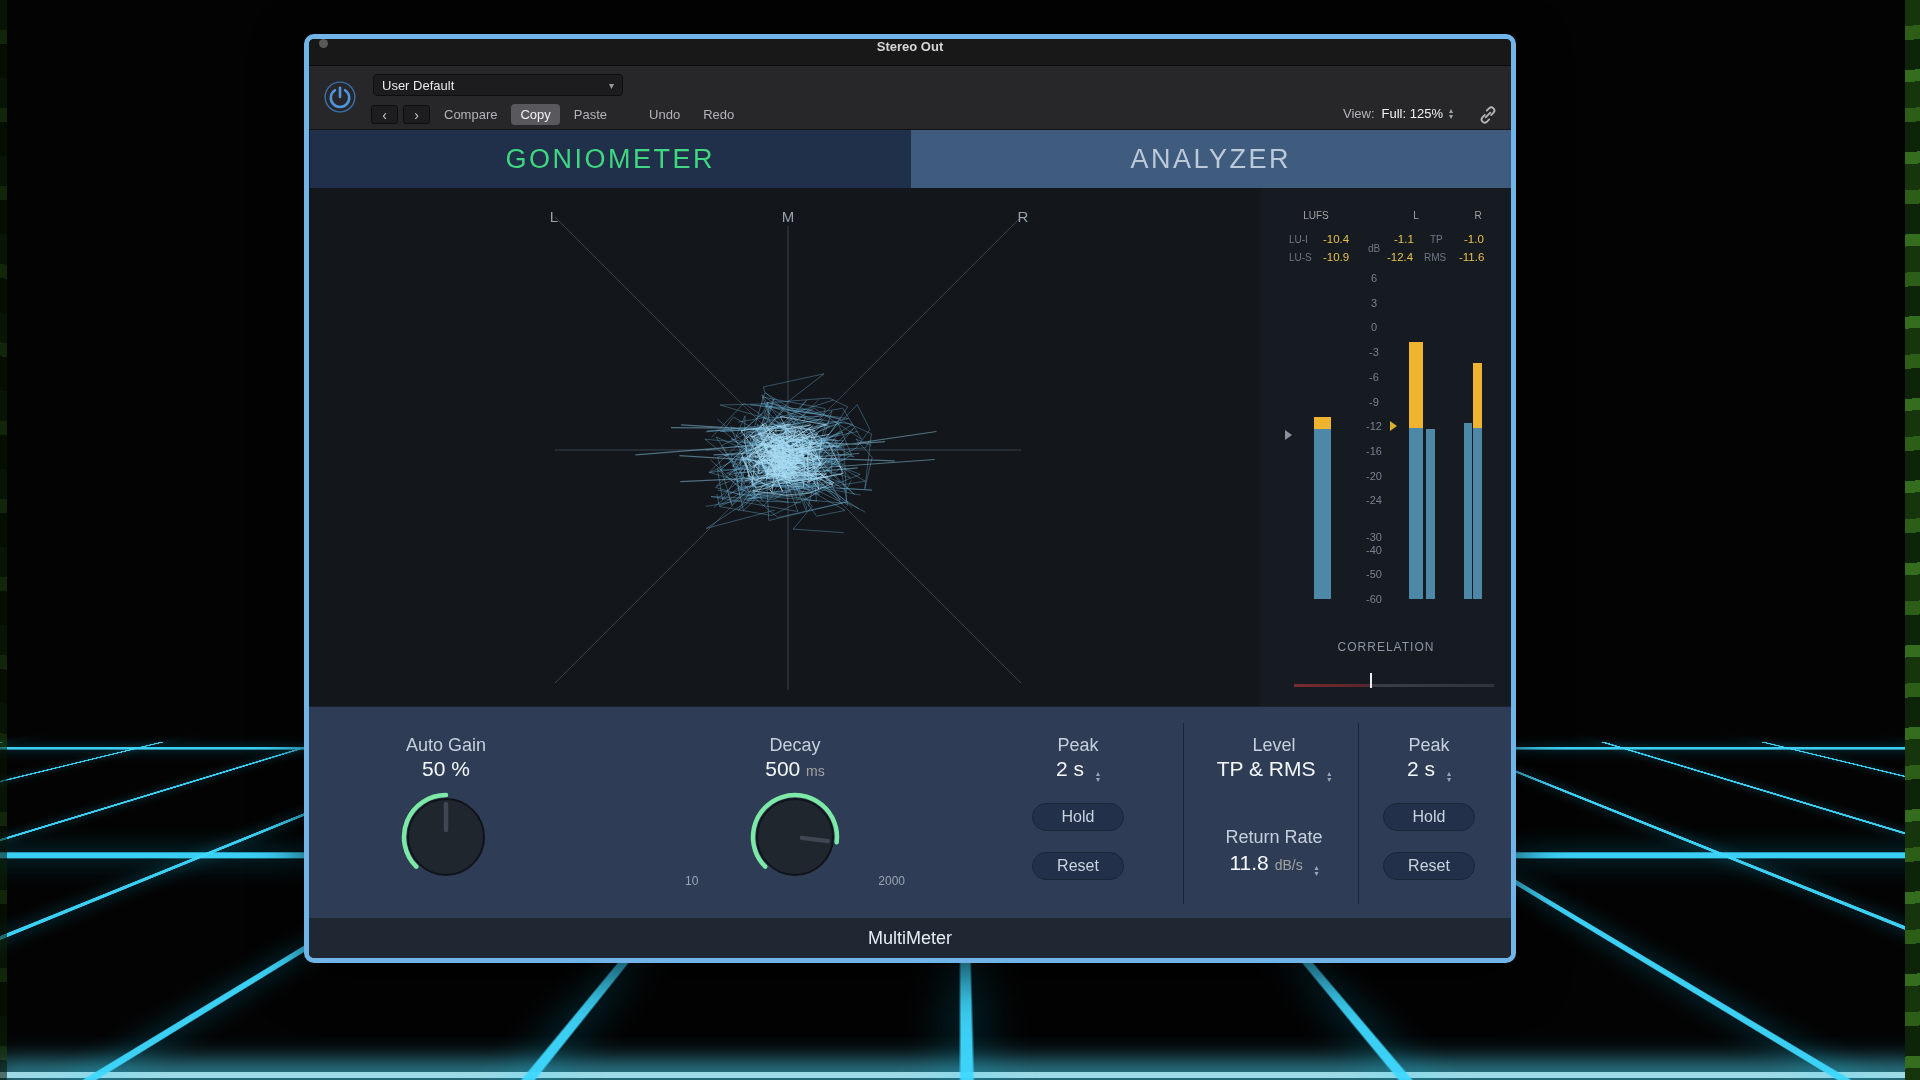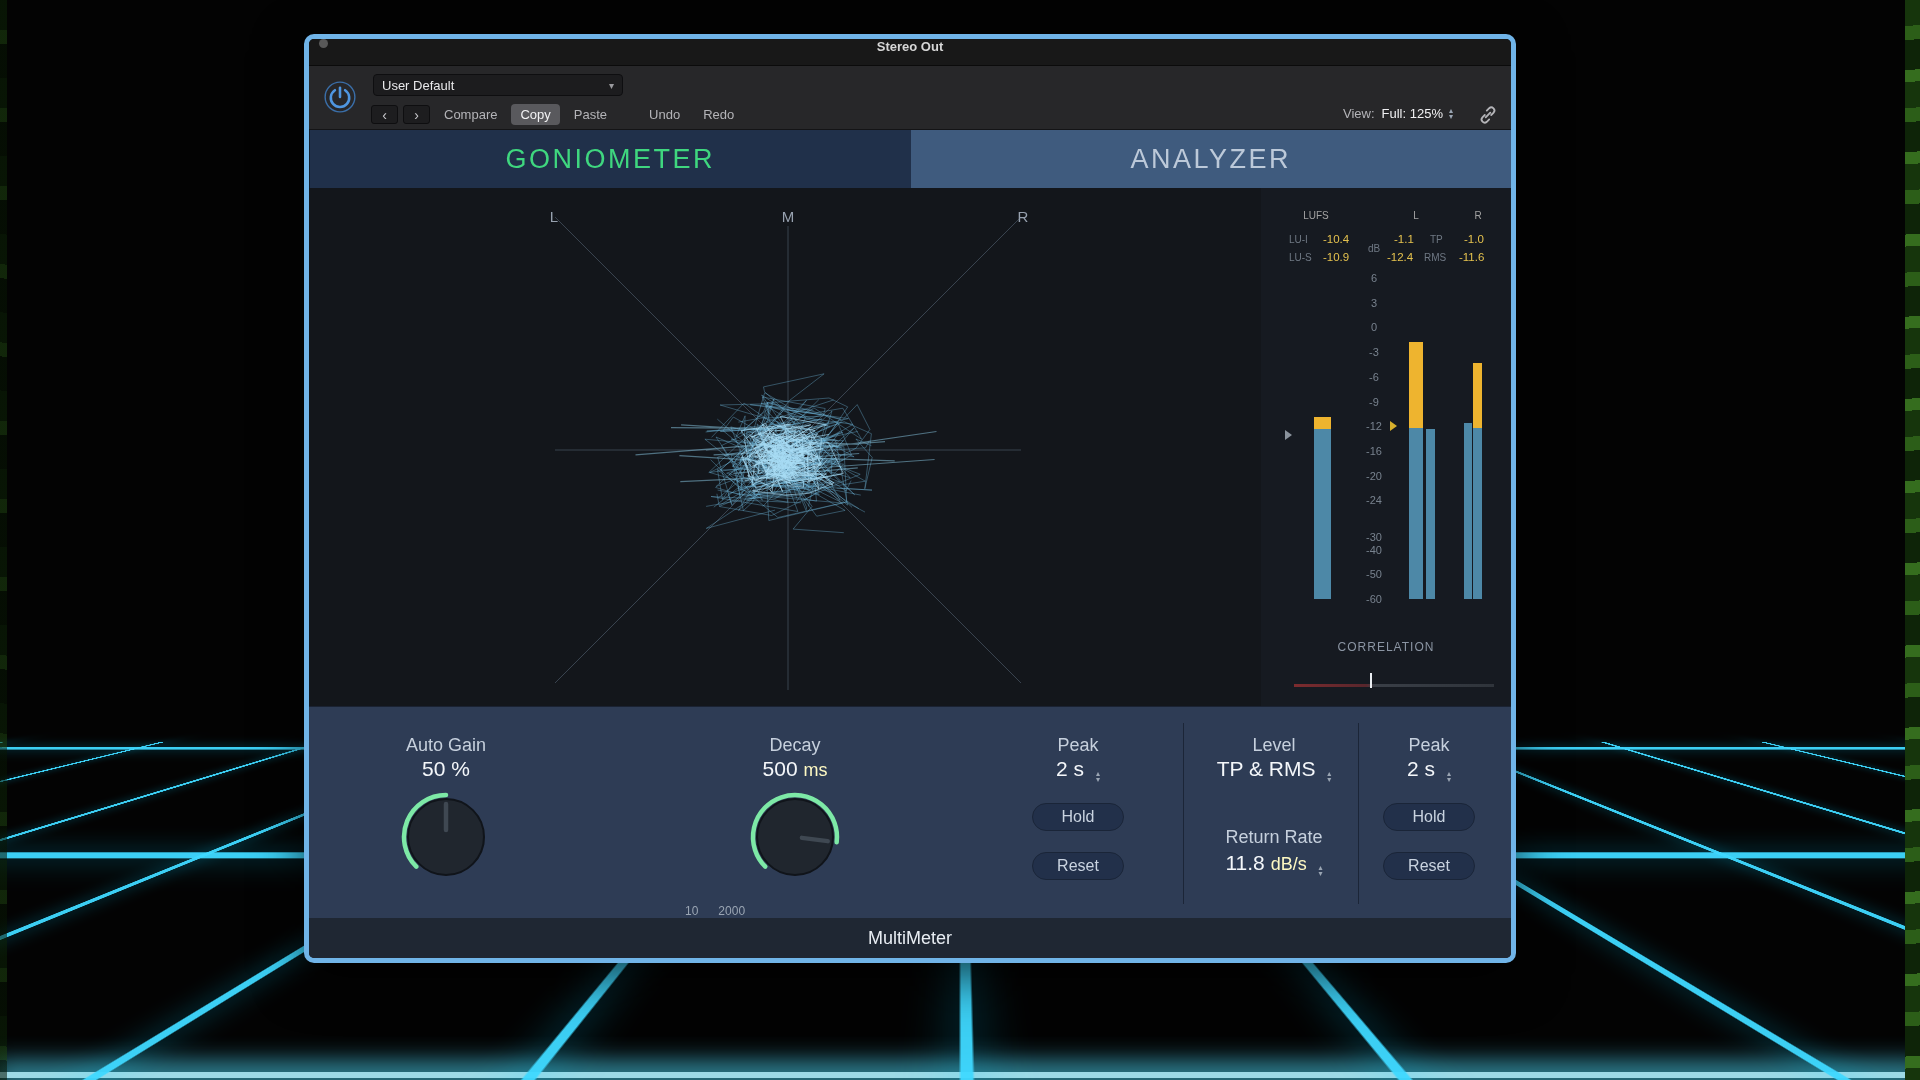--- a/index.html
+++ b/index.html
@@ -79,27 +79,27 @@
   .corr-label{position:absolute;top:452px;width:100%;text-align:center;font-size:12px;
     letter-spacing:1px;color:#8b95a3;}
   .corr-line{position:absolute;top:496px;left:33px;width:200px;height:3px;
     background:linear-gradient(90deg,#7c2b2e 0%,#58262c 36%,#3a3f47 40%,#2f343b 100%);}
   .corr-indicator{position:absolute;top:485px;width:2px;height:15px;background:#e9edf1;}
 
   .controls{position:relative;height:212px;flex:0 0 212px;background:#2e3c55;border-top:1px solid #1a2232;}
   .ctl-group{position:absolute;width:220px;top:0;height:100%;text-align:center;}
   .ctl-label{position:absolute;top:28px;width:100%;font-size:18px;color:#c6d0dd;}
   .ctl-value{position:absolute;top:50px;width:100%;font-size:21px;color:#f4f7fa;white-space:nowrap;}
-  .ctl-unit{font-size:18px;color:#fef9c3;}
+  .ctl-unit{font-size:14px;color:#a3a3a3;}
   .knob{position:absolute;top:84px;left:50%;transform:translateX(-50%);cursor:pointer;}
   .ctl-btn{position:absolute;left:50%;transform:translateX(-50%);width:92px;height:28px;
     background:#22304a;border:1px solid #1a2538;border-radius:14px;color:#c9d3e0;font-size:16px;cursor:pointer;}
   .btn-hold{top:96px;}
   .btn-reset{top:145px;}
-  .decay-scale{position:absolute;top:197px;width:100%;display:flex;justify-content:flex-start;gap:20px;
+  .decay-scale{position:absolute;top:167px;width:100%;display:flex;justify-content:space-between;gap:20px;
     font-size:12px;color:#9aa5b3;}
   .rr-label{top:120px;}
   .rr-value{top:144px;}
   .ctl-divider{position:absolute;top:16px;bottom:14px;width:1px;background:rgba(8,14,26,.5);}
 
   .footer{height:40px;flex:0 0 40px;background:#1f2733;display:flex;align-items:center;
     justify-content:center;font-size:18px;color:#e8edf3;}
 </style>
 </head>
 <body>

